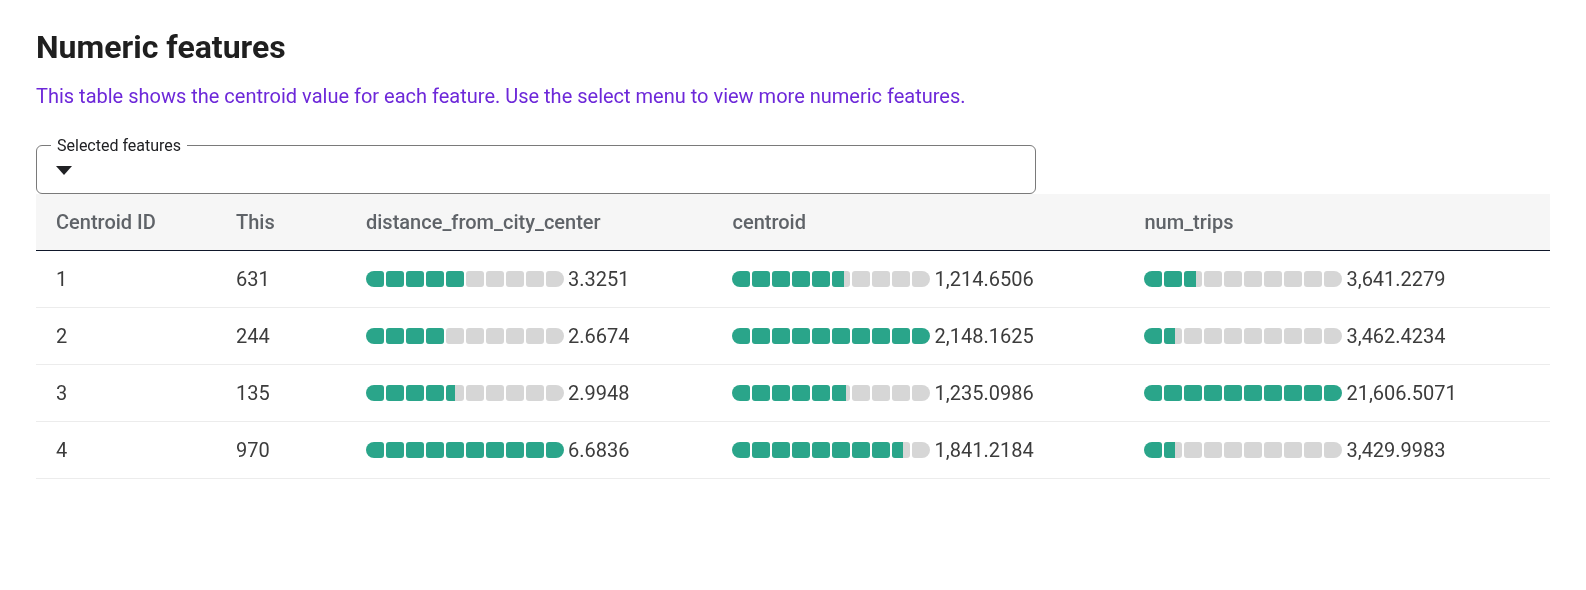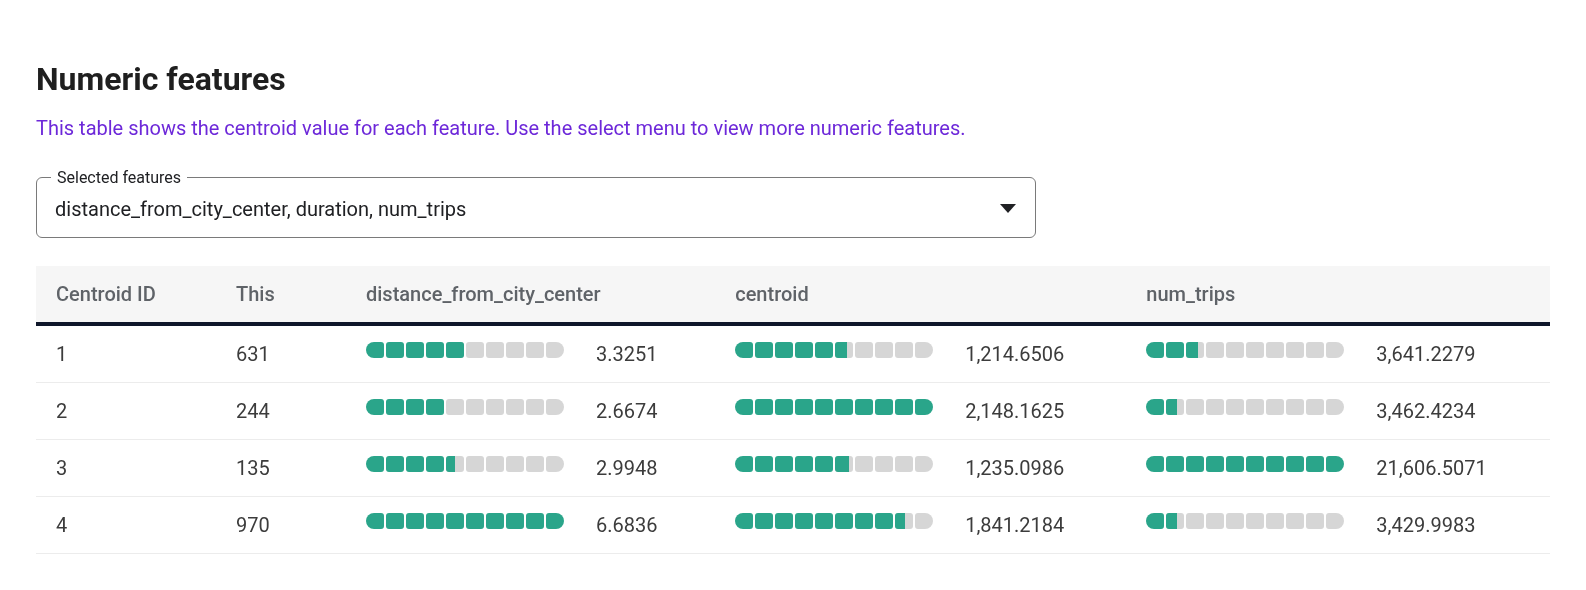--- a/index.html
+++ b/index.html
@@ -7,31 +7,29 @@
     font-family: -apple-system, BlinkMacSystemFont, "Segoe UI", Roboto, Helvetica, Arial, sans-serif;
     background: #fff;
     color: #202124;
     padding: 28px 36px;
   }
   h2.title {
     font-size: 32px;
     font-weight: 700;
     color: #1f1f1f;
     margin-bottom: 18px;
-    margin-top: 32px;
   }
   p.description {
     font-size: 20px;
     color: #6d28d9;
     margin-bottom: 28px;
   }
   .select-wrapper {
     position: relative;
     width: 1000px;
-    margin-bottom: 28px;
   }
   .select-fieldset {
     border: 1px solid #7a7a7a;
     border-radius: 6px;
     padding: 0;
     position: relative;
   }
   .select-legend {
     font-size: 16px;
     color: #202124;
@@ -54,33 +52,34 @@
     width: 100%;
     border-collapse: collapse;
     font-size: 20px;
   }
   table.data-table thead th {
     text-align: left;
     font-weight: 500;
     color: #5f6368;
     background: #f6f6f6;
     padding: 16px 20px 16px 20px;
-    border-bottom: 4px solid #0f172a;
+    border-bottom: 1px solid #0f172a;
     font-size: 20px;
   }
   table.data-table tbody td {
     padding: 16px 20px;
     border-bottom: 1px solid #ececec;
     vertical-align: middle;
     color: #3c3c3c;
     font-size: 20px;
   }
   .feature-cell {
     display: flex;
-    gap: 32px;
+    align-items: center;
+    gap: 4px;
   }
   .bar {
     display: flex;
     gap: 2px;
   }
   .seg {
     width: 18px;
     height: 16px;
     background: #d6d6d6;
     border-radius: 3px;
@@ -107,21 +106,20 @@
 </head>
 <body>
 
 <h2 class="title">Numeric features</h2>
 <p class="description">This table shows the centroid value for each feature. Use the select menu to view more numeric features.</p>
 
 <div class="select-wrapper">
   <fieldset class="select-fieldset">
     <legend class="select-legend">Selected features</legend>
     <div class="select-inner">
-      <span class="select-value">distance_from_city_center, duration, num_trips</span>
       <span class="select-caret">
         <svg width="18" height="12" viewBox="0 0 18 12">
             <path d="M1 1 L9 10 L17 1 Z" fill="#202124"></path>
           </svg>
       </span>
     </div>
   </fieldset>
 </div>
 
 <table class="data-table">

